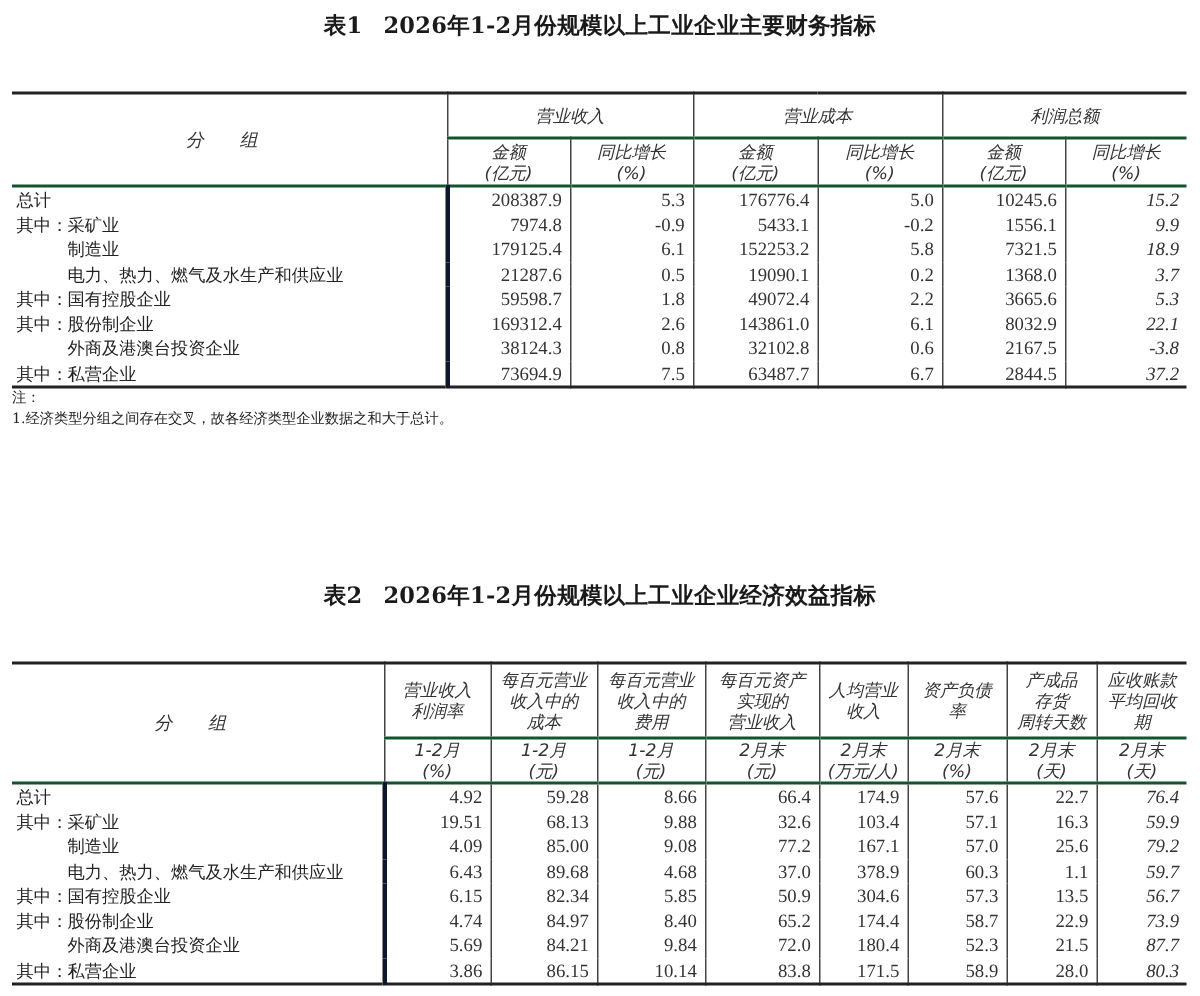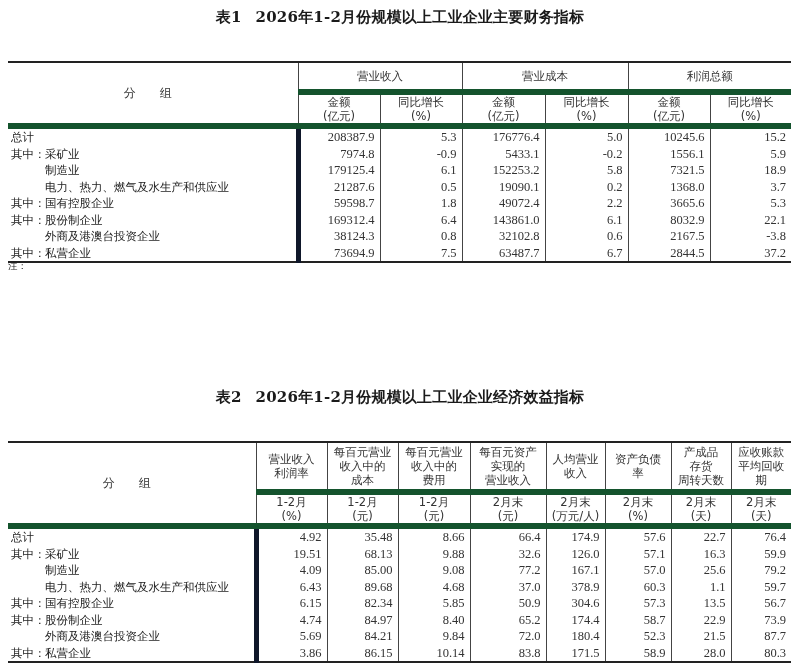--- a/index.html
+++ b/index.html
@@ -5,28 +5,28 @@
   html, body { margin: 0; padding: 0; background: #ffffff; }
   body { width: 800px; height: 664px; position: relative; overflow: hidden;
          font-family: "DejaVu Sans", sans-serif; color: #1a1a1a; }
   .title { position: absolute; left: 0; width: 800px; text-align: center;
            font-family: "DejaVu Serif", serif; font-weight: bold; font-size: 15px; letter-spacing: 0.2px; }
   .title .num { margin-right: 14px; }
   table { position: absolute; left: 8px; width: 783px; border-collapse: collapse; table-layout: fixed; }
   table.t1 { top: 61px; border-top: 2px solid #222; border-bottom: 2px solid #222; }
   table.t2 { top: 441px; border-top: 2px solid #222; border-bottom: 2px solid #222; }
   th { font-weight: normal; font-size: 11.5px; color: #333; text-align: center; vertical-align: middle;
-       border-right: 1px solid #444; border-bottom: 6px solid #14532d; line-height: 14px; padding: 0 2px; }
+       border-right: 1px solid #444; border-bottom: 2px solid #14532d; line-height: 14px; padding: 0 2px; font-style: italic; }
   th:last-child { border-right: none; text-align: center; }
   th.grp { letter-spacing: 10px; font-size: 12px; }
   td { font-size: 11.5px; height: 16.5px; padding: 0 5px 0 0; line-height: 16.5px; white-space: nowrap; }
   td.num { text-align: right; font-family: "Liberation Serif", serif; font-size: 12.5px;
            border-right: 1px solid #444; color: #333; }
-  td.num:last-child { border-right: none; }
-  td.lab { padding-left: 3px; border-right: 5px solid #0f172a; color: #222; }
+  td.num:last-child { border-right: none; font-style: italic; }
+  td.lab { padding-left: 3px; border-right: 3px solid #0f172a; color: #222; }
   td.lab .pre { display: inline-block; width: 34px; }
   td.lab .ind { display: inline-block; width: 34px; }
   .notes { position: absolute; left: 8px; top: 259px; font-family: "DejaVu Serif", serif; font-size: 9.5px; line-height: 14px; color: #222; }
 </style>
 </head>
 <body>
 
 <div class="title" style="top:8px;">
   <span class="num">表1</span><span>2026年1-2月份规模以上工业企业主要财务指标</span>
 </div>
@@ -85,21 +85,21 @@
         <td class="num">10245.6</td>
         <td class="num">15.2</td>
       </tr>
       <tr style="height: 16.5px;">
         <td class="lab"><span class="pre">其中：</span><span>采矿业</span></td>
         <td class="num">7974.8</td>
         <td class="num">-0.9</td>
         <td class="num">5433.1</td>
         <td class="num">-0.2</td>
         <td class="num">1556.1</td>
-        <td class="num">5.9</td>
+        <td class="num">9.9</td>
       </tr>
       <tr style="height: 16.5px;">
         <td class="lab"><span class="ind"></span><span>制造业</span></td>
         <td class="num">179125.4</td>
         <td class="num">6.1</td>
         <td class="num">152253.2</td>
         <td class="num">5.8</td>
         <td class="num">7321.5</td>
         <td class="num">18.9</td>
       </tr>
@@ -117,21 +117,21 @@
         <td class="num">59598.7</td>
         <td class="num">1.8</td>
         <td class="num">49072.4</td>
         <td class="num">2.2</td>
         <td class="num">3665.6</td>
         <td class="num">5.3</td>
       </tr>
       <tr style="height: 16.5px;">
         <td class="lab"><span class="pre">其中：</span><span>股份制企业</span></td>
         <td class="num">169312.4</td>
-        <td class="num">6.4</td>
+        <td class="num">2.6</td>
         <td class="num">143861.0</td>
         <td class="num">6.1</td>
         <td class="num">8032.9</td>
         <td class="num">22.1</td>
       </tr>
       <tr style="height: 16.5px;">
         <td class="lab"><span class="ind"></span><span>外商及港澳台投资企业</span></td>
         <td class="num">38124.3</td>
         <td class="num">0.8</td>
         <td class="num">32102.8</td>
@@ -146,20 +146,21 @@
         <td class="num">63487.7</td>
         <td class="num">6.7</td>
         <td class="num">2844.5</td>
         <td class="num">37.2</td>
       </tr>
     </tbody>
 </table>
 
 <div class="notes">
   <div>注：</div>
+  <div>1.经济类型分组之间存在交叉，故各经济类型企业数据之和大于总计。</div>
 </div>
 
 <div class="title" style="top:388px;">
   <span class="num">表2</span><span>2026年1-2月份规模以上工业企业经济效益指标</span>
 </div>
 
 <table class="t2">
   <colgroup>
     <col style="width:248px">
       <col style="width:71px">
@@ -243,35 +244,35 @@
         <th>
           <div>2月末</div>
           <div>(天)</div>
         </th>
       </tr>
   </thead>
   <tbody id="t2-body">
       <tr style="height: 16.2px;">
         <td class="lab" style="border-top: 1px solid rgb(68, 68, 68);"><span>总计</span><span></span></td>
         <td class="num">4.92</td>
-        <td class="num">35.48</td>
+        <td class="num">59.28</td>
         <td class="num">8.66</td>
         <td class="num">66.4</td>
         <td class="num">174.9</td>
         <td class="num">57.6</td>
         <td class="num">22.7</td>
         <td class="num">76.4</td>
       </tr>
       <tr style="height: 16.2px;">
         <td class="lab"><span class="pre">其中：</span><span>采矿业</span></td>
         <td class="num">19.51</td>
         <td class="num">68.13</td>
         <td class="num">9.88</td>
         <td class="num">32.6</td>
-        <td class="num">126.0</td>
+        <td class="num">103.4</td>
         <td class="num">57.1</td>
         <td class="num">16.3</td>
         <td class="num">59.9</td>
       </tr>
       <tr style="height: 16.2px;">
         <td class="lab"><span class="ind"></span><span>制造业</span></td>
         <td class="num">4.09</td>
         <td class="num">85.00</td>
         <td class="num">9.08</td>
         <td class="num">77.2</td>

